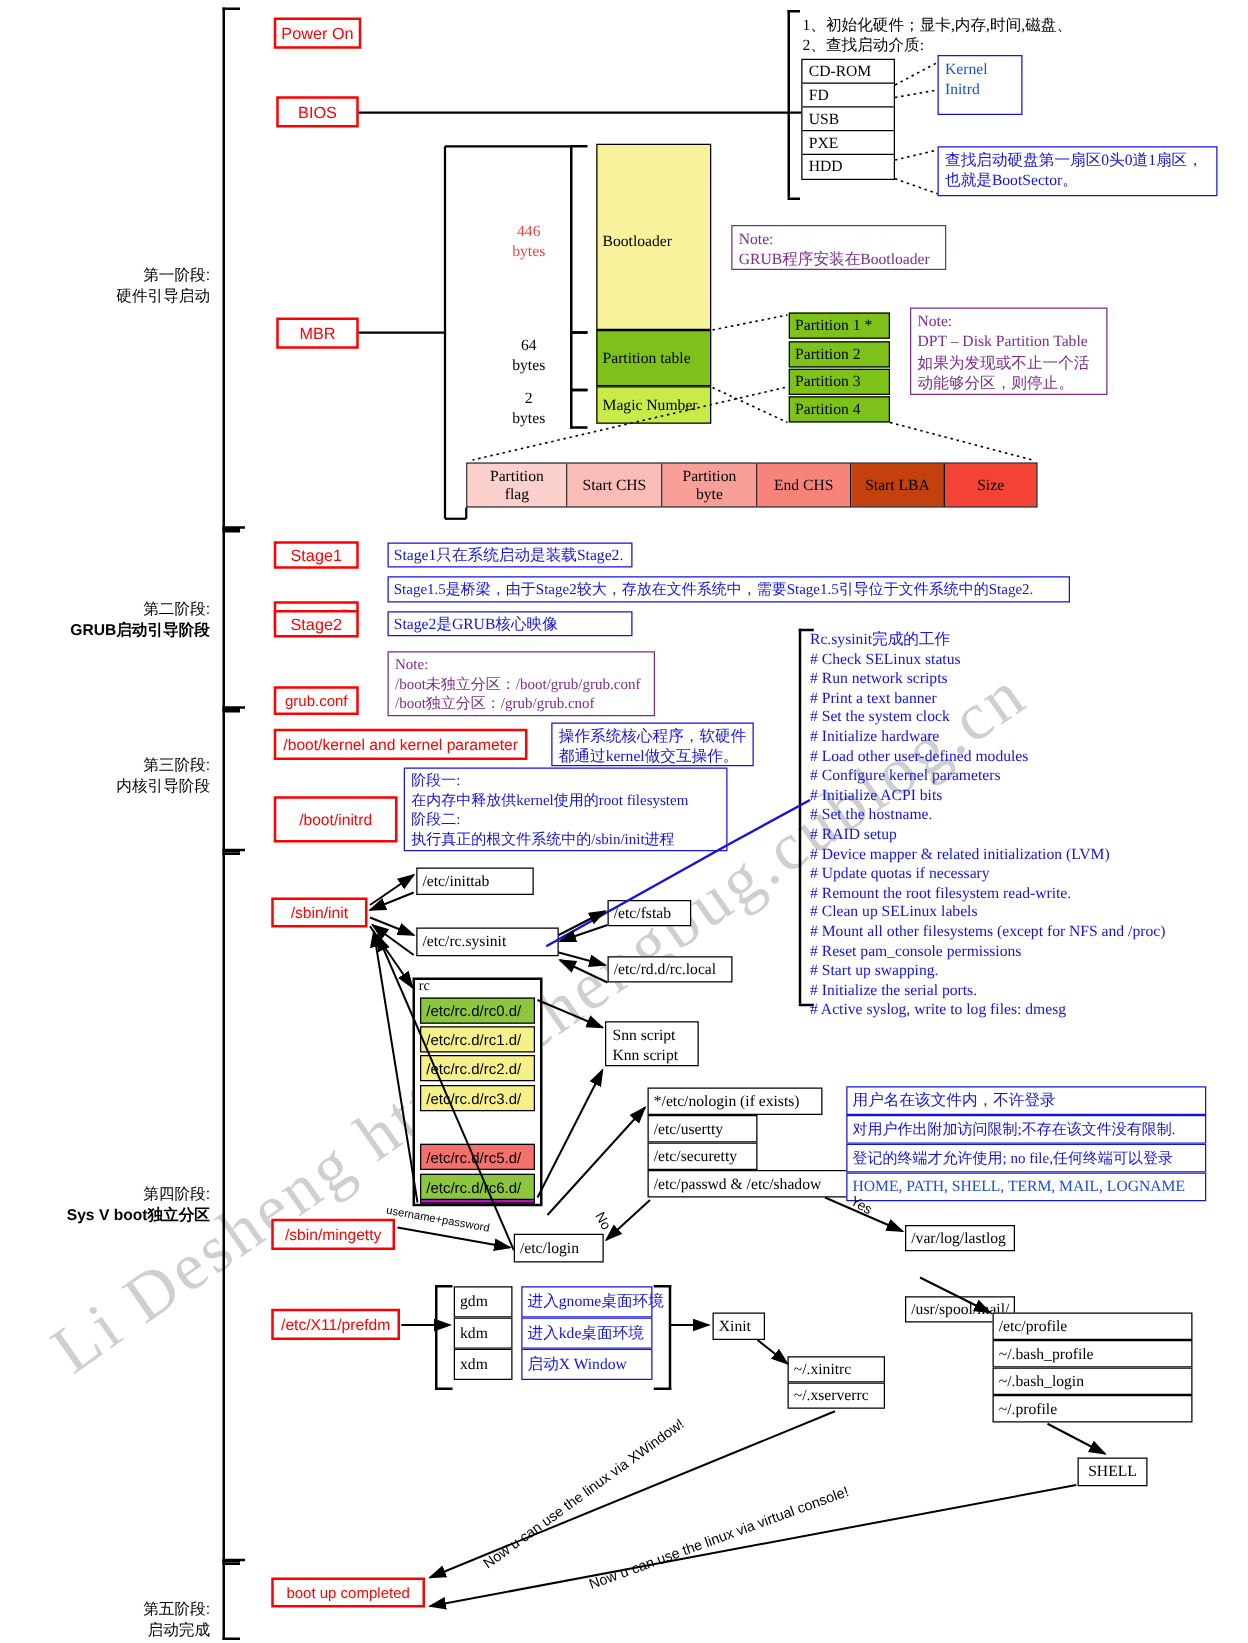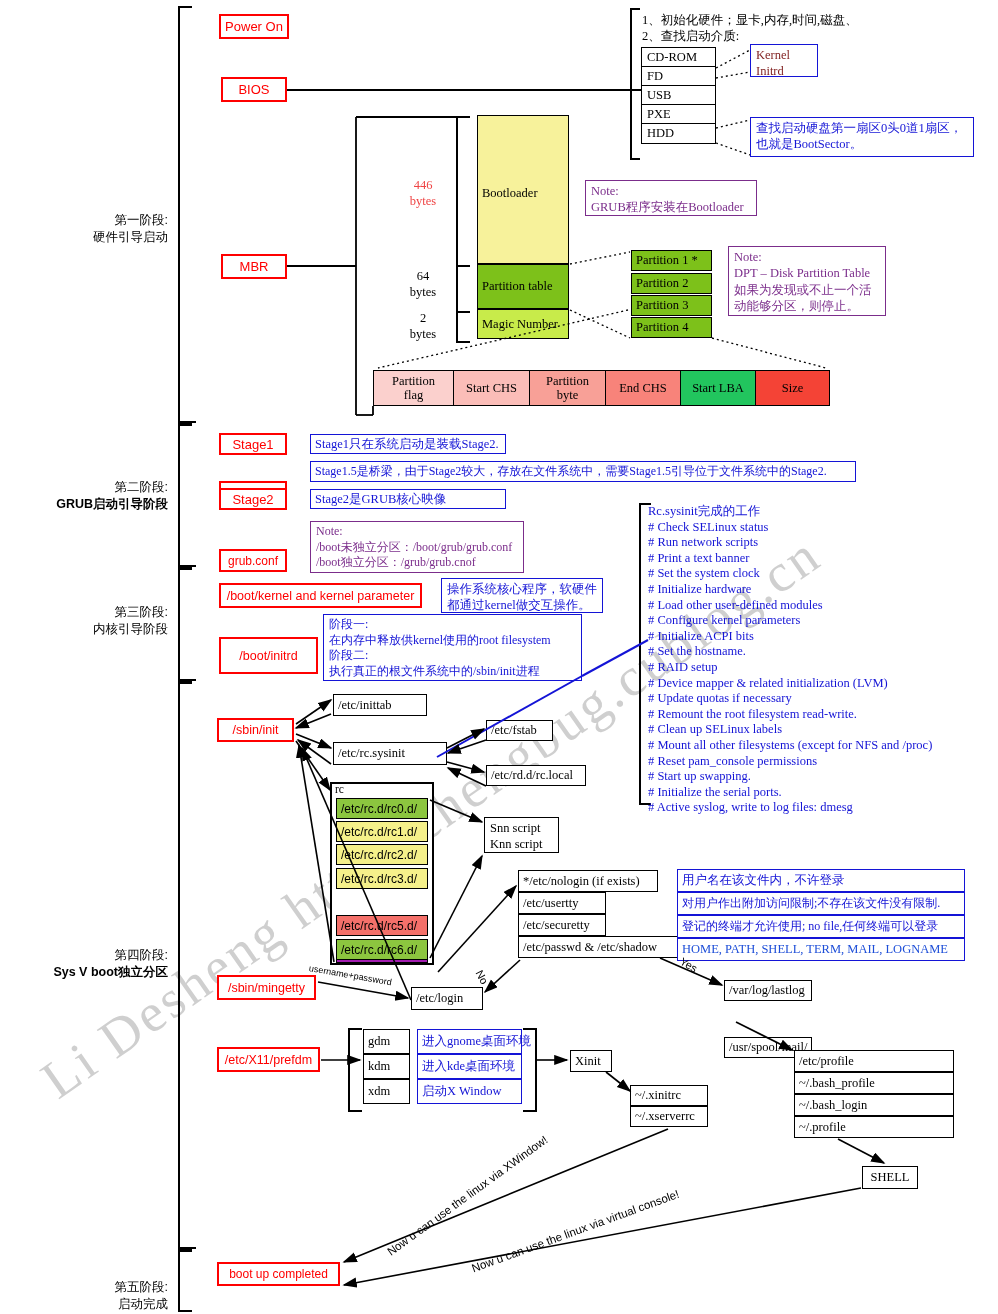--- a/index.html
+++ b/index.html
@@ -76,21 +76,21 @@
   <div class="sep" style="left:630px;top:158px;width:10px;"></div>
 
   <div class="stack" style="left:641px;top:47px;width:75px;">
     <div style="height:19px;">CD-ROM</div>
     <div style="height:19px;">FD</div>
     <div style="height:19px;">USB</div>
     <div style="height:19px;">PXE</div>
     <div style="height:19px;">HDD</div>
   </div>
 
-  <div class="mlbox bluebox" style="left:750px;top:44px;width:68px;height:33px;border:1.5px solid #1414d6;color:#7f1d1d;">Kernel
+  <div class="mlbox bluebox" style="left:750px;top:44px;width:68px;height:48px;border:1.5px solid #1414d6;color:#1d4ed8;">Kernel
 Initrd</div>
 
   <div class="mlbox bluebox" style="left:750px;top:117px;width:224px;height:40px;border:1.5px solid #1414d6;color:#1414d6;">查找启动硬盘第一扇区0头0道1扇区，
 也就是BootSector。</div>
 
   <div class="brk" style="left:456px;top:116px;height:147px;"></div>
   <div class="brk" style="left:456px;top:265px;height:44px;"></div>
   <div class="brk" style="left:456px;top:311px;height:28px;"></div>
   <div class="mlbox" style="left:395px;top:175px;width:56px;text-align:center;color:#ef4444;">446
 bytes</div>
@@ -116,21 +116,21 @@
 如果为发现或不止一个活
 动能够分区，则停止。</div>
 
   <div class="partbar" style="left:373px;top:370px;width:457px;height:36px;">
     <div style="width:80px;background:#fbd0cd;">Partition
 flag</div>
     <div style="width:76px;background:#fbbdb8;">Start CHS</div>
     <div style="width:76px;background:#f8a097;">Partition
 byte</div>
     <div style="width:75px;background:#f8837a;">End CHS</div>
-    <div style="width:75px;background:#22c55e;">Start LBA</div>
+    <div style="width:75px;background:#c2410c;">Start LBA</div>
     <div style="flex:1;background:#f44336;">Size</div>
   </div>
 
   <div class="box redbox" style="left:219px;top:433px;width:68px;height:22px;">Stage1</div>
   <div class="box redbox" style="left:219px;top:461px;width:68px;height:22px;margin-top:20px;">Stage1.5</div>
   <div class="box redbox" style="left:219px;top:488px;width:68px;height:22px;">Stage2</div>
   <div class="box redbox" style="left:219px;top:549px;width:68px;height:23px;font-size:12px;">grub.conf</div>
 
   <div class="box bluebox" style="left:310px;top:434px;width:196px;height:20px;align-items:center;">Stage1只在系统启动是装载Stage2.</div>
   <div class="box bluebox" style="left:310px;top:461px;width:546px;height:21px;align-items:center;font-size:12px;">Stage1.5是桥梁，由于Stage2较大，存放在文件系统中，需要Stage1.5引导位于文件系统中的Stage2.</div>

